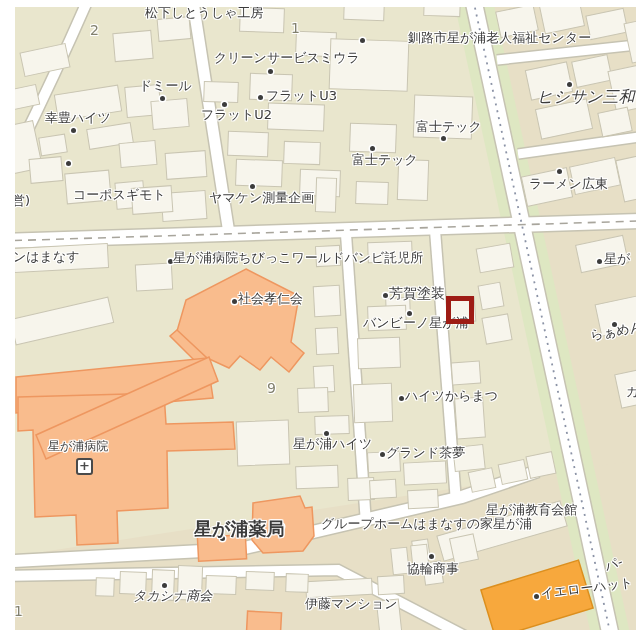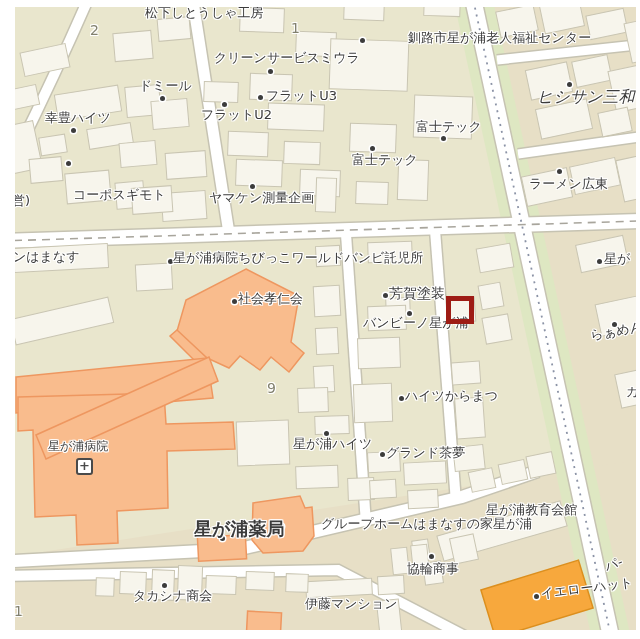--- a/index.html
+++ b/index.html
@@ -247,21 +247,21 @@
       <span class="poi-dot" style="left: 220px; top: 536px;"></span>
       <span class="map-label" style="left: 194px; top: 520px; font-size: 18px; font-weight: bold;">星が浦薬局</span>
       <span class="poi-dot" style="left: 279px; top: 524px;"></span>
       <span class="map-label" style="left: 285px; top: 517px; font-size: 13px; margin-left: 36px;">グループホームはまなすの家星が浦</span>
       <span class="poi-dot" style="left: 523px; top: 518px;"></span>
       <span class="map-label" style="left: 486px; top: 503px; font-size: 13px;">星が浦教育会館</span>
       <span class="map-label" style="left: 305px; top: 567px; font-size: 13px; margin-top: 30px;">伊藤マンション</span>
       <span class="poi-dot" style="left: 429px; top: 554px;"></span>
       <span class="map-label" style="left: 407px; top: 562px; font-size: 13px;">協輪商事</span>
       <span class="poi-dot" style="left: 162px; top: 583px;"></span>
-      <span class="map-label" style="left: 133px; top: 589px; font-size: 13px;">タカシナ商会</span>
+      <span class="map-label" style="left: 133px; top: 589px; font-size: 13px; font-style: italic;">タカシナ商会</span>
       <span class="poi-dot" style="left: 534px; top: 594px;"></span>
       <span class="map-label" style="left: 540px; top: 587px; font-size: 13px; transform: rotate(-7deg);">イエローハット</span>
       <span class="map-label" style="left: 603px; top: 561px; font-size: 13px; transform: rotate(-20deg);">パ-</span>
       <span class="map-number" style="left: 90px; top: 22px;">2</span>
       <span class="map-number" style="left: 291px; top: 20px;">1</span>
       <span class="map-number" style="left: 267px; top: 380px;">9</span>
       <span class="map-number" style="left: 14px; top: 603px;">1</span>
     </div>
 
   <div id="cursor" style="left: 446px; top: 296px; width: 28px; height: 28px;">

